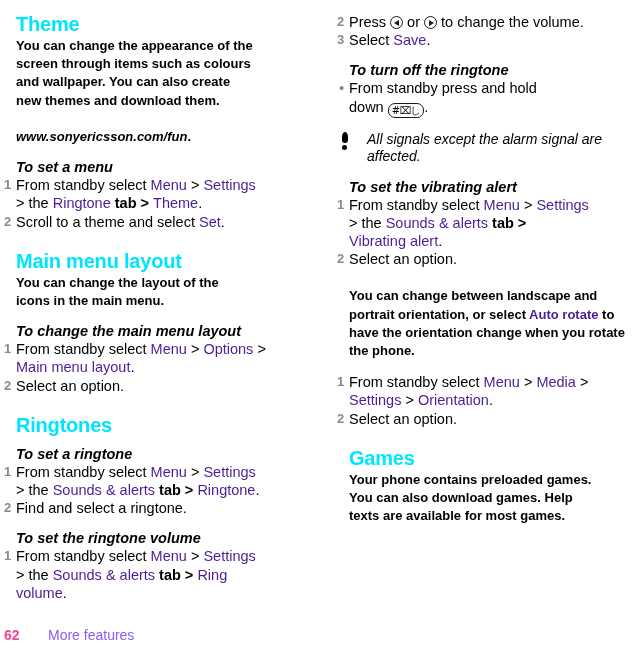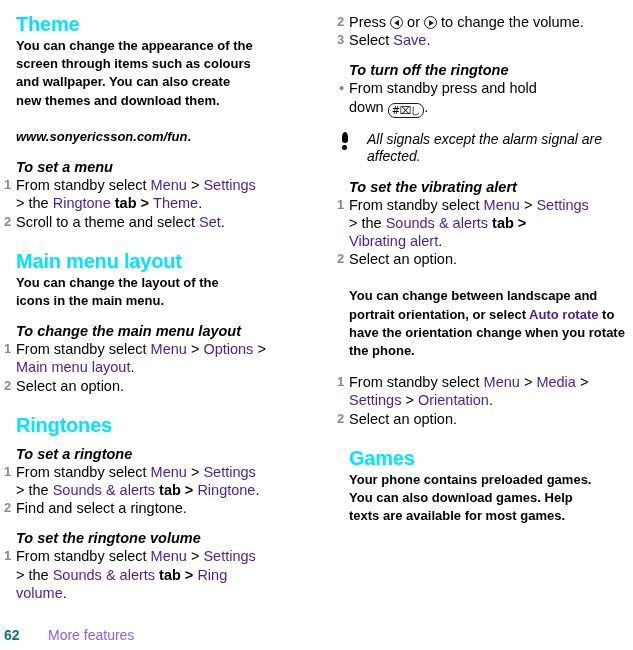--- a/index.html
+++ b/index.html
@@ -178,21 +178,21 @@
 
   
   .footer {
     position: absolute;
     left: 4px;
     bottom: 6px;
     font-size: 14px;
     line-height: 18px;
   }
   .footer .pg {
-    color: #0f766e;
+    color: #ec4899;
     font-weight: bold;
     display: inline-block;
     width: 44px;
   }
   .footer .sec {
     color: #8b5cf6;
   }
 </style>
 </head>
 <body>

